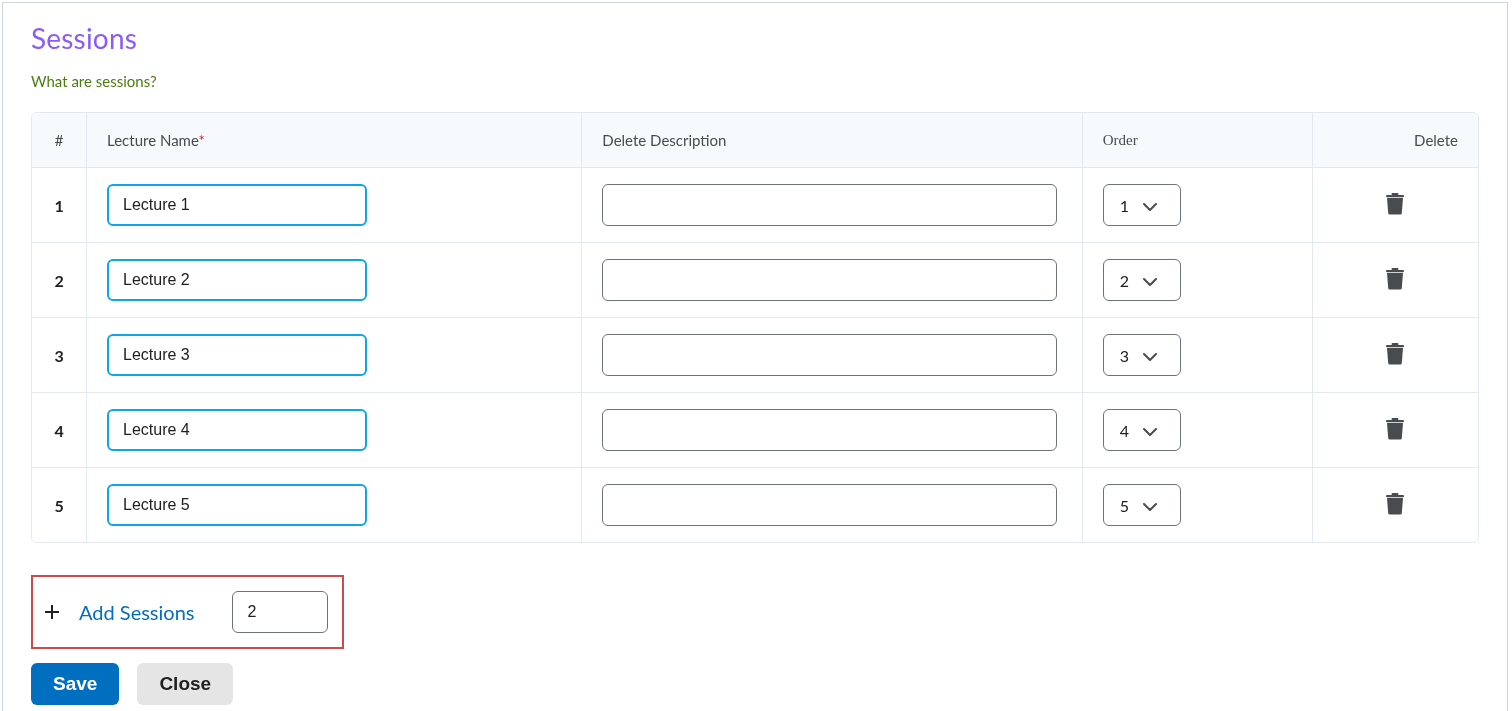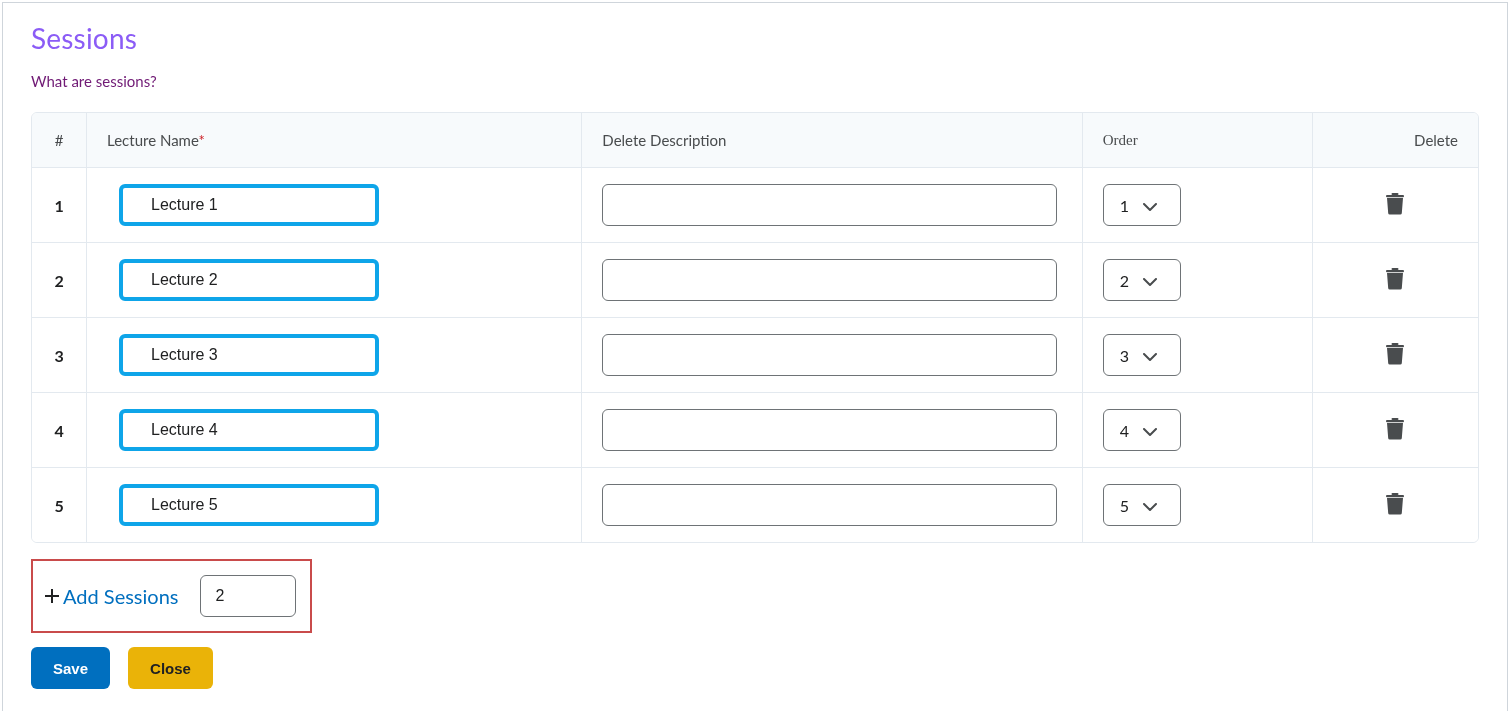--- a/index.html
+++ b/index.html
@@ -21,21 +21,21 @@
       background: #fff;
     }
     h1.page-title {
       font-size: 28px;
       font-weight: 400;
       color: #8b5cf6;
       margin-bottom: 16px;
       letter-spacing: 0.2px;
     }
     a.help-link {
-      color: #701a75;
+      color: #4d7c0f;
       text-decoration: none;
       font-size: 15px;
       display: inline-block;
       margin-bottom: 22px;
     }
 
     
     .sessions-table {
       width: 100%;
       border: 1px solid #e3e9ef;
@@ -71,28 +71,27 @@
       height: 74px;
     }
     .sessions-table tbody tr:last-child td { border-bottom: none; }
     .sessions-table tbody td:last-child { border-right: none; text-align: center; }
 
     td.num-cell { text-align: center; font-weight: 700; font-size: 16px; color: #202122; }
 
     input.text-input {
       width: 260px;
       height: 42px;
-      border: 4px solid #0ea5e9;
-      border-radius: 6px;
-      padding: 0 28px;
+      border: 2px solid #0ea5e9;
+      border-radius: 6px;
+      padding: 0 14px;
       font-size: 16px;
       color: #202122;
       background: #fff;
       outline: none;
-      margin-left: 12px;
     }
     input.desc-input {
       width: 100%;
       max-width: 455px;
       height: 42px;
       border: 1px solid #6e7376;
       border-radius: 6px;
       padding: 0 14px;
       font-size: 16px;
       color: #202122;
@@ -119,26 +118,26 @@
       background: none;
       border: none;
       cursor: pointer;
       padding: 4px;
       display: inline-flex;
     }
     .trash-btn svg { fill: #494c4e; }
 
     
     .add-sessions-wrap {
-      margin-top: 16px;
+      margin-top: 32px;
       border: 2px solid #c94b4b;
       display: inline-flex;
       align-items: center;
       padding: 14px 14px 14px 12px;
-      gap: 4px;
+      gap: 20px;
     }
     .plus-icon {
       font-size: 18px;
       color: #202122;
       font-weight: 400;
       display: inline-flex;
     }
     .add-sessions-link {
       color: #006fbf;
       font-size: 20px;
@@ -161,30 +160,30 @@
     .btn-row {
       margin-top: 14px;
       display: flex;
       gap: 18px;
     }
     .btn {
       height: 42px;
       padding: 0 22px;
       border-radius: 6px;
       border: none;
-      font-size: 15px;
+      font-size: 19px;
       font-weight: 700;
       cursor: pointer;
     }
     .btn-primary {
       background: #006fbf;
       color: #fff;
     }
     .btn-secondary {
-      background: #eab308;
+      background: #e5e5e5;
       color: #202122;
     }
   </style>
 </head>
 <body>
 
 <div class="page-container">
   <h1 class="page-title">Sessions</h1>
   <a href="#" class="help-link">What are sessions?</a>
 

